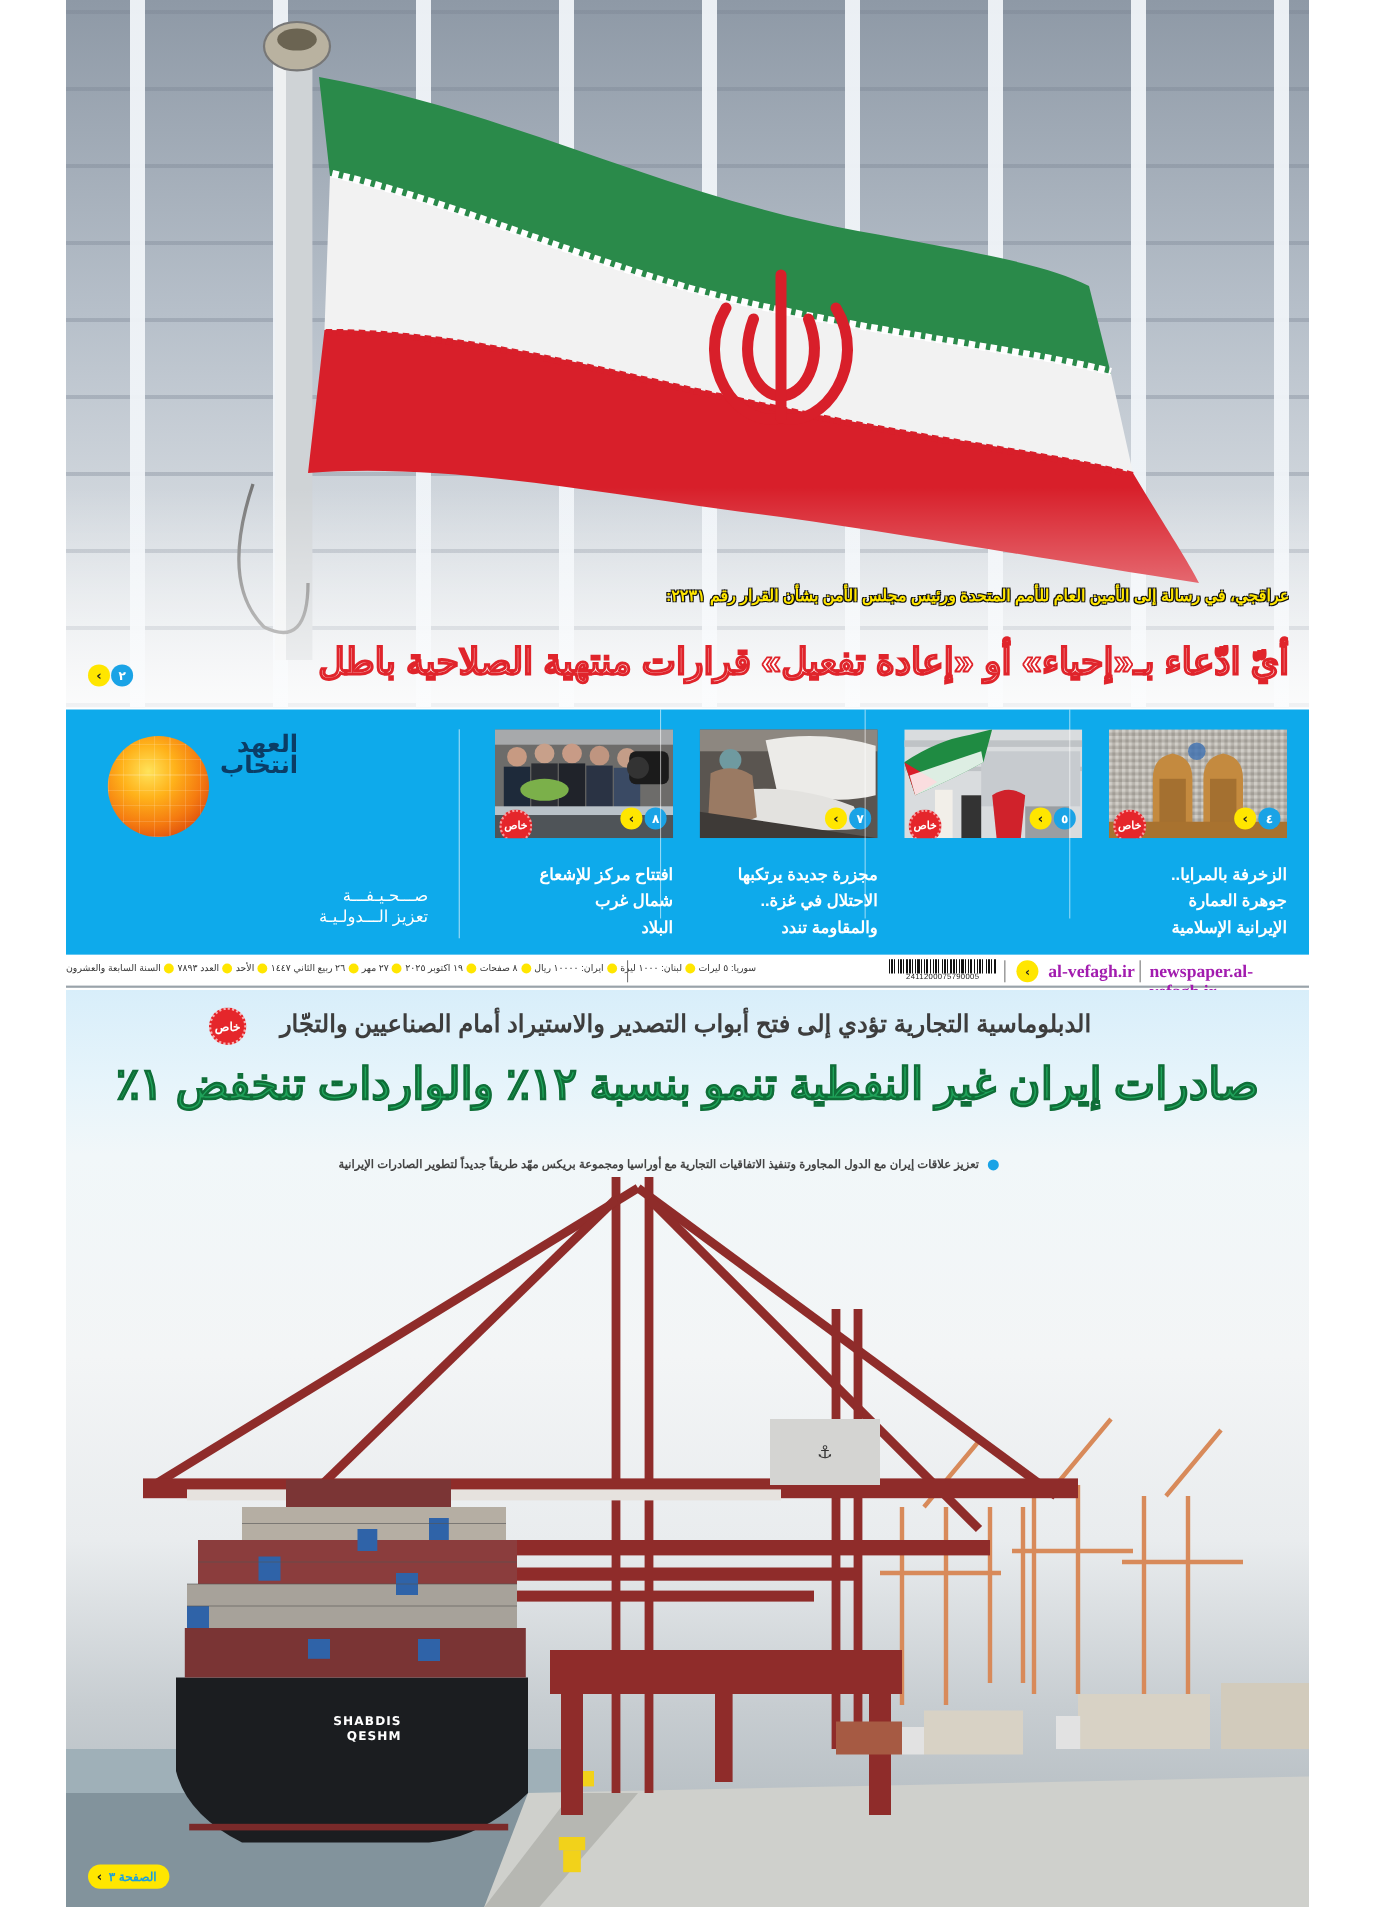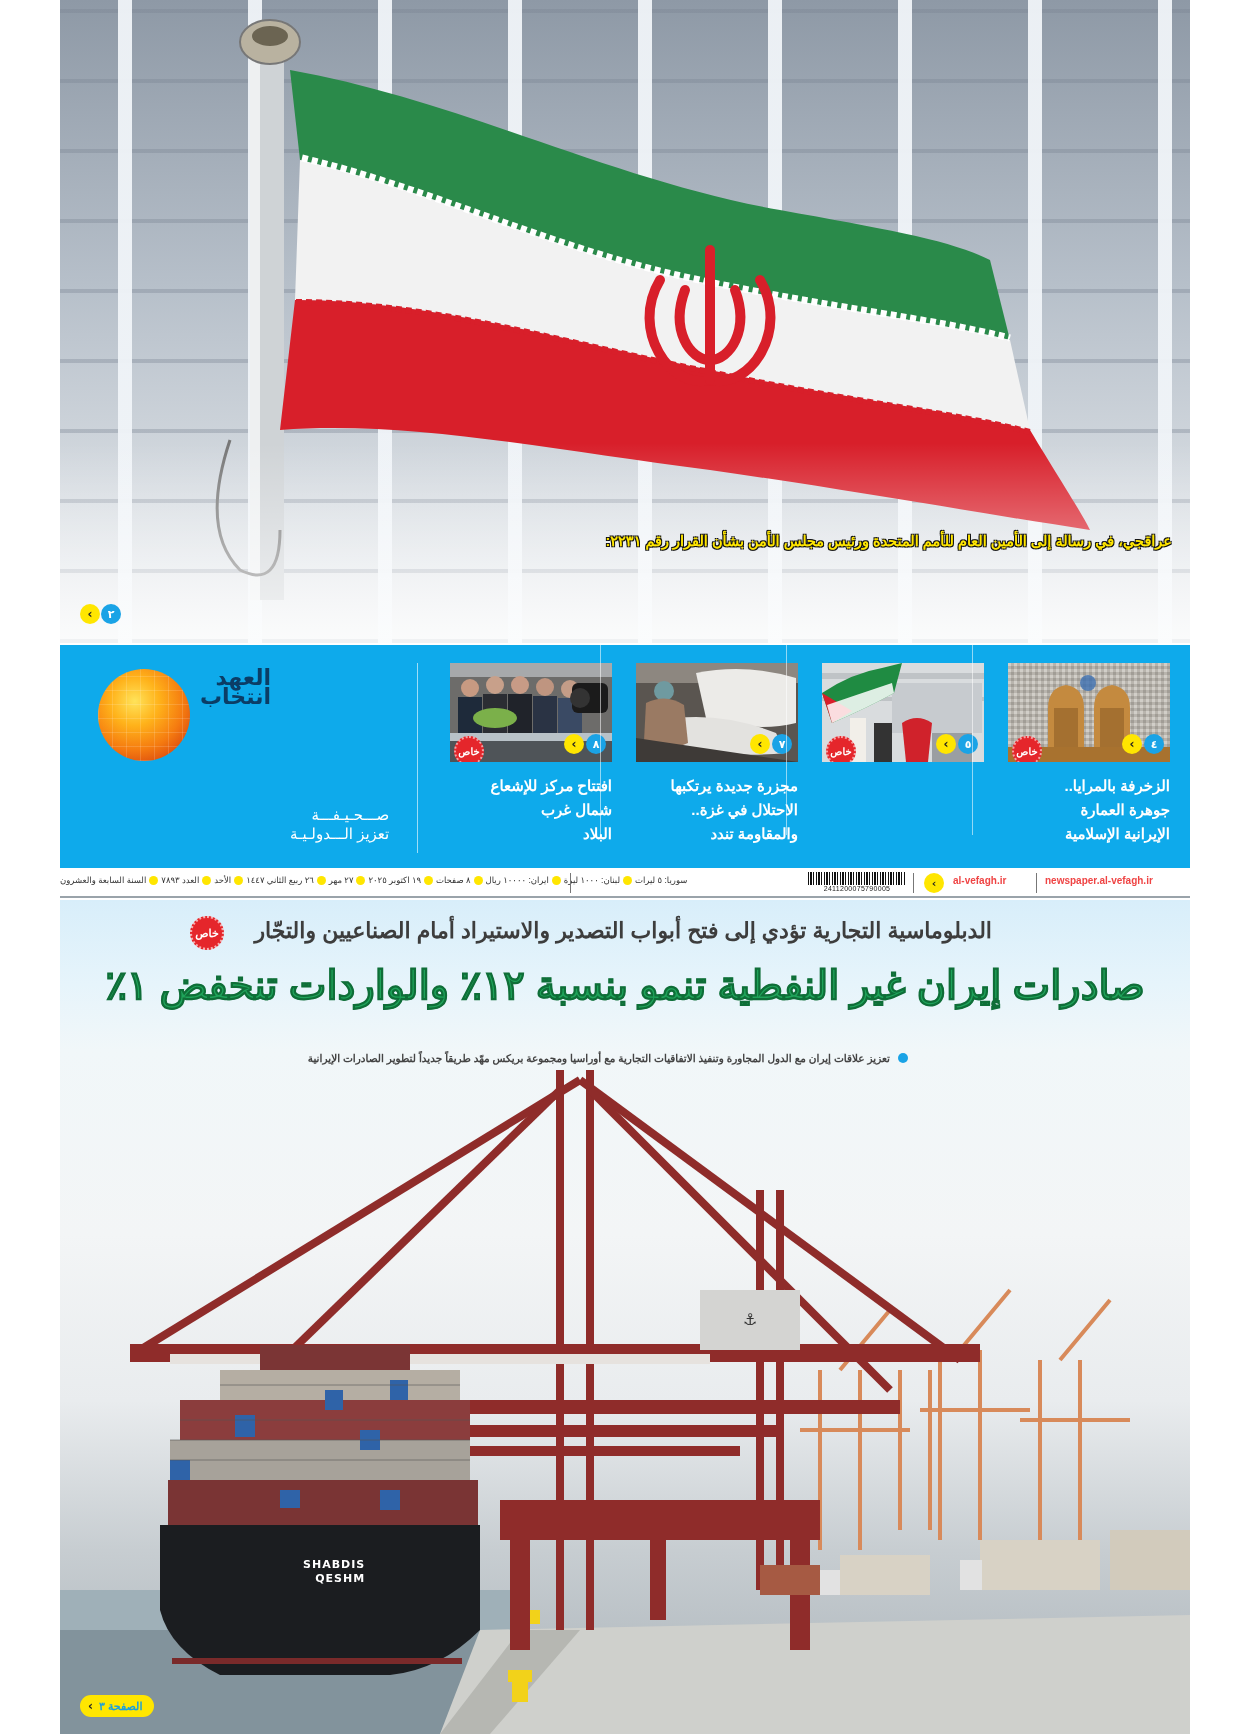--- a/index.html
+++ b/index.html
@@ -36,33 +36,33 @@
   .band-divider{position:absolute;left:357px;top:18px;width:1px;height:190px;background:rgba(255,255,255,.6)}
 
   .teasers{position:absolute;right:20px;top:18px;display:flex;flex-direction:row-reverse;gap:24px}
   .teaser{width:162px;position:relative}
   .teaser + .teaser:before{content:""}
   .t-img{width:162px;height:99px;position:relative;overflow:hidden}
   .t-img .ph{position:absolute;inset:0}
   .t-badges{position:absolute;right:6px;bottom:8px;display:flex;flex-direction:row;gap:1px}
   .khas{position:absolute;left:4px;bottom:-4px;width:30px;height:30px;border-radius:50%;background:#e5262b;border:2px dotted #f6a0a2;color:#fff;
     font-family:"Liberation Sans",sans-serif;font-weight:bold;font-size:10px;display:flex;align-items:center;justify-content:center;direction:rtl}
-  .t-title{direction:rtl;text-align:right;color:#fff;font-family:"Liberation Sans",sans-serif;font-weight:bold;font-size:15px;line-height:24px;margin-top:12px;white-space:pre-line}
+  .t-title{direction:rtl;text-align:right;color:#fff;font-family:"Liberation Sans",sans-serif;font-weight:bold;font-size:15px;line-height:24px;margin-top:22px;white-space:pre-line}
   .vsep{position:absolute;top:0;width:1px;height:190px;background:rgba(255,255,255,.55)}
 
   
   .strip{position:absolute;left:0;top:868px;width:1130px;height:30px;border-bottom:2px solid #9aa3aa;background:#fff}
   .strip-left{position:absolute;left:0;top:7px;direction:rtl;font-family:"Liberation Sans",sans-serif;font-size:8.5px;color:#333;white-space:nowrap;display:flex;flex-direction:row-reverse;align-items:center;gap:3px}
   .strip-left .yd{display:inline-block;width:9px;height:9px;border-radius:50%;background:#ffe600}
   .strip-sep{position:absolute;top:5px;width:1px;height:20px;background:#777}
   .barcode{position:absolute;left:748px;top:4px;width:98px;height:22px}
   .bars{height:13px;background:repeating-linear-gradient(90deg,#111 0 1px,#fff 1px 2px,#111 2px 4px,#fff 4px 5px,#111 5px 6px,#fff 6px 8px)}
   .bar-num{font-family:"Liberation Sans",sans-serif;font-size:7px;color:#222;text-align:center;letter-spacing:.3px}
   .strip-arrow{position:absolute;left:864px;top:5px;width:20px;height:20px;border-radius:50%;background:#ffe600;display:flex;align-items:center;justify-content:center;font-size:11px;color:#222;font-weight:bold}
-  .site1,.site2{position:absolute;top:7px;font-family:Liberation Sans, sans-serif;font-weight:bold;font-size:10px;color:#ef4444}
+  .site1,.site2{position:absolute;top:7px;font-family:Liberation Serif, serif;font-weight:bold;font-size:16px;color:#a21caf}
   .site1{left:893px}
   .site2{left:985px}
 
   
   .story{position:absolute;left:0;top:900px;width:1130px;height:834px;overflow:hidden;
     background:linear-gradient(180deg,#d8eefa 0%,#e6f4fb 10%,#f1f7f9 18%,#f3f5f6 40%,#e9ecee 60%,#c7cdd1 78%,#a9b2b8 100%)}
   .kicker{position:absolute;right:198px;top:18px;direction:rtl;font-family:"Liberation Sans",sans-serif;font-weight:bold;font-size:22px;color:#3d3d3d;white-space:nowrap;letter-spacing:-.3px}
   .kicker-khas{position:absolute;left:130px;top:16px;width:34px;height:34px;border-radius:50%;background:#e5262b;border:2px dotted #f8b0b2;color:#fff;font-family:"Liberation Sans",sans-serif;font-weight:bold;font-size:11px;display:flex;align-items:center;justify-content:center}
   .main-headline{position:absolute;left:0;right:0;top:62px;text-align:center;direction:rtl;font-family:"Liberation Sans",sans-serif;font-weight:bold;font-size:40px;color:#1fa35a;
     -webkit-text-stroke:1px #0f6e38;white-space:nowrap;letter-spacing:-.6px}
@@ -102,20 +102,21 @@
         <path d="M-50 -30 C-80 20 -40 80 0 70"></path>
         <path d="M50 -30 C80 20 40 80 0 70"></path>
         <path d="M-25 -20 C-40 20 -20 50 0 50"></path>
         <path d="M25 -20 C40 20 20 50 0 50"></path>
         <line x1="0" y1="-60" x2="0" y2="70"></line>
       </g>
     </svg>
     <div class="sky-fade"></div>
 
     <div class="caption-overline">عراقجي، في رسالة إلى الأمين العام للأمم المتحدة ورئيس مجلس الأمن بشأن القرار رقم ٢٢٣١:</div>
+    <div class="hero-headline">أيّ ادّعاء بـ«إحياء» أو «إعادة تفعيل» قرارات منتهية الصلاحية باطل</div>
     <div class="page-badges">
       <span class="dot-yellow">‹</span>
       <span class="dot-blue">٢</span>
     </div>
   </section>
 
   <section class="band">
     <div class="logo">
       <div class="globe"></div>
       <div class="logo-ahd" style="white-space:pre-line">العهد

